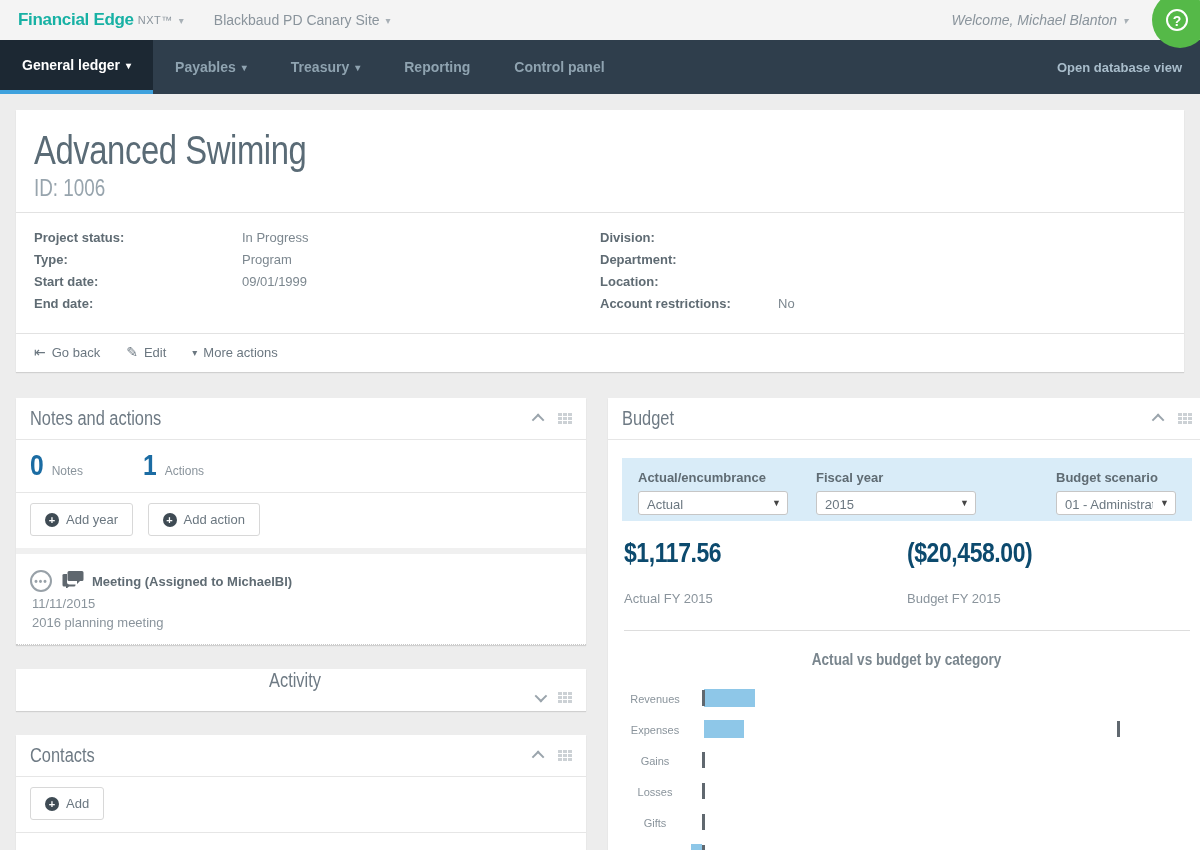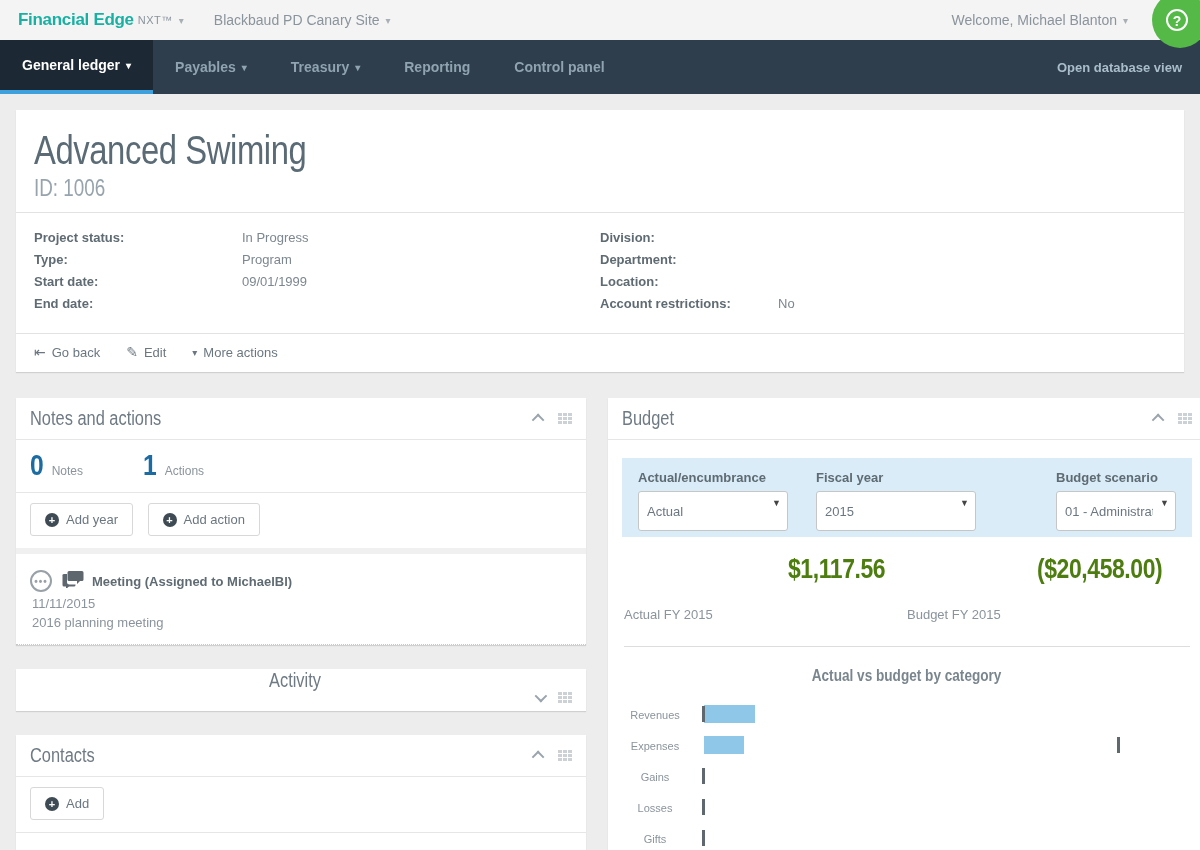--- a/index.html
+++ b/index.html
@@ -9,21 +9,21 @@
   .cond-c { display:inline-block; transform:scaleX(.85); transform-origin:50% 50%; white-space:nowrap; }
 
   
   .topbar { height:40px; background:#f4f4f4; display:flex; align-items:center;
     padding:0 18px; position:relative; }
   .brand { color:#17b1a4; font-weight:bold; font-size:17px; letter-spacing:-.3px; }
   .brand-suffix { color:#8a949c; font-size:11px; margin-left:4px; letter-spacing:.5px; }
   .caret { color:#a8b0b6; font-size:10px; margin-left:6px; }
   .site-select { color:#8a949c; font-size:14px; margin-left:30px; display:flex; align-items:center; cursor:pointer; }
   .topbar-right { margin-left:auto; display:flex; align-items:center; color:#8a949c; font-size:14px;
-    padding-right:54px; cursor:pointer; }
+    padding-right:54px; cursor:pointer;font-style:italic; }
   .help-bubble { position:absolute; top:-8px; right:-8px; width:56px; height:56px; border-radius:50%;
     background:#55b948; z-index:30; cursor:pointer; }
   .help-ring { position:absolute; left:14px; top:17px; width:22px; height:22px; border:2px solid #fff;
     border-radius:50%; color:#fff; font-size:14px; font-weight:bold; text-align:center; line-height:21px; }
 
   
   .nav { height:54px; background:#2f3e4c; display:flex; align-items:stretch; }
   .nav-tab { display:flex; align-items:center; padding:0 22px; color:#8fa3b0; font-size:14px;
     font-weight:bold; cursor:pointer; }
   .nav-tab .caret { color:inherit; }
@@ -93,30 +93,30 @@
   .c-name { color:#8a949c; }
   .c-type { width:115px; font-weight:bold; color:#5f6b73; }
   .c-phone { color:#8a949c; }
 
   
   .filterbar { background:#d9ecf8; margin:18px 14px 0; padding:12px 16px 6px; display:flex; }
   .fgroup { margin-right:28px; }
   .fgroup label { display:block; font-size:13px; font-weight:bold; color:#5f6b73; margin-bottom:6px; }
   .selwrap { position:relative; display:inline-block; }
   .selwrap select { appearance:none; -webkit-appearance:none; background:#fff; border:1px solid #c6c6c6;
-    border-radius:3px; font-size:13px; color:#6b7780; padding:5px 22px 5px 8px; height:40px;
+    border-radius:3px; font-size:13px; color:#6b7780; padding:5px 22px 5px 8px; height:24px;
     font-family:"Liberation Sans", sans-serif; }
   .selwrap:after { content:"▼"; position:absolute; right:7px; top:7px; font-size:9px; color:#444;
     pointer-events:none; }
   .sel-actual select { width:150px; }
   .sel-year select { width:160px; }
   .sel-scenario select { width:120px; }
   .amounts { display:flex; padding:16px 16px 2px; }
   .amt { width:283px; }
-  .amt-value { font-size:28px; font-weight:bold; color:#4d7c0f; letter-spacing:-.5px;text-align:right; }
+  .amt-value { font-size:28px; font-weight:bold; color:#0c4a6e; letter-spacing:-.5px; }
   .amt-caption { font-size:13px; color:#8a949c; margin-top:22px; }
   .budget-rule { border:none; border-top:1px solid #ddd; margin:22px 16px 0; }
   .chart-title { text-align:center; font-size:16px; font-weight:bold; color:#7a868e; margin:20px 0 14px; }
   .chart { padding:0 12px 0 14px; }
   .chart-row { display:flex; align-items:center; height:31px; }
   .chart-label { width:72px; text-align:center; font-size:11px; color:#8a949c; flex:none; padding-right:6px; }
   .chart-plot { position:relative; flex:1; height:100%; }
   .cbar { position:absolute; top:6px; height:18px; background:#8ec7e8; }
   .ctick { position:absolute; top:7px; width:3px; height:16px; background:#60686f; }
 </style>

